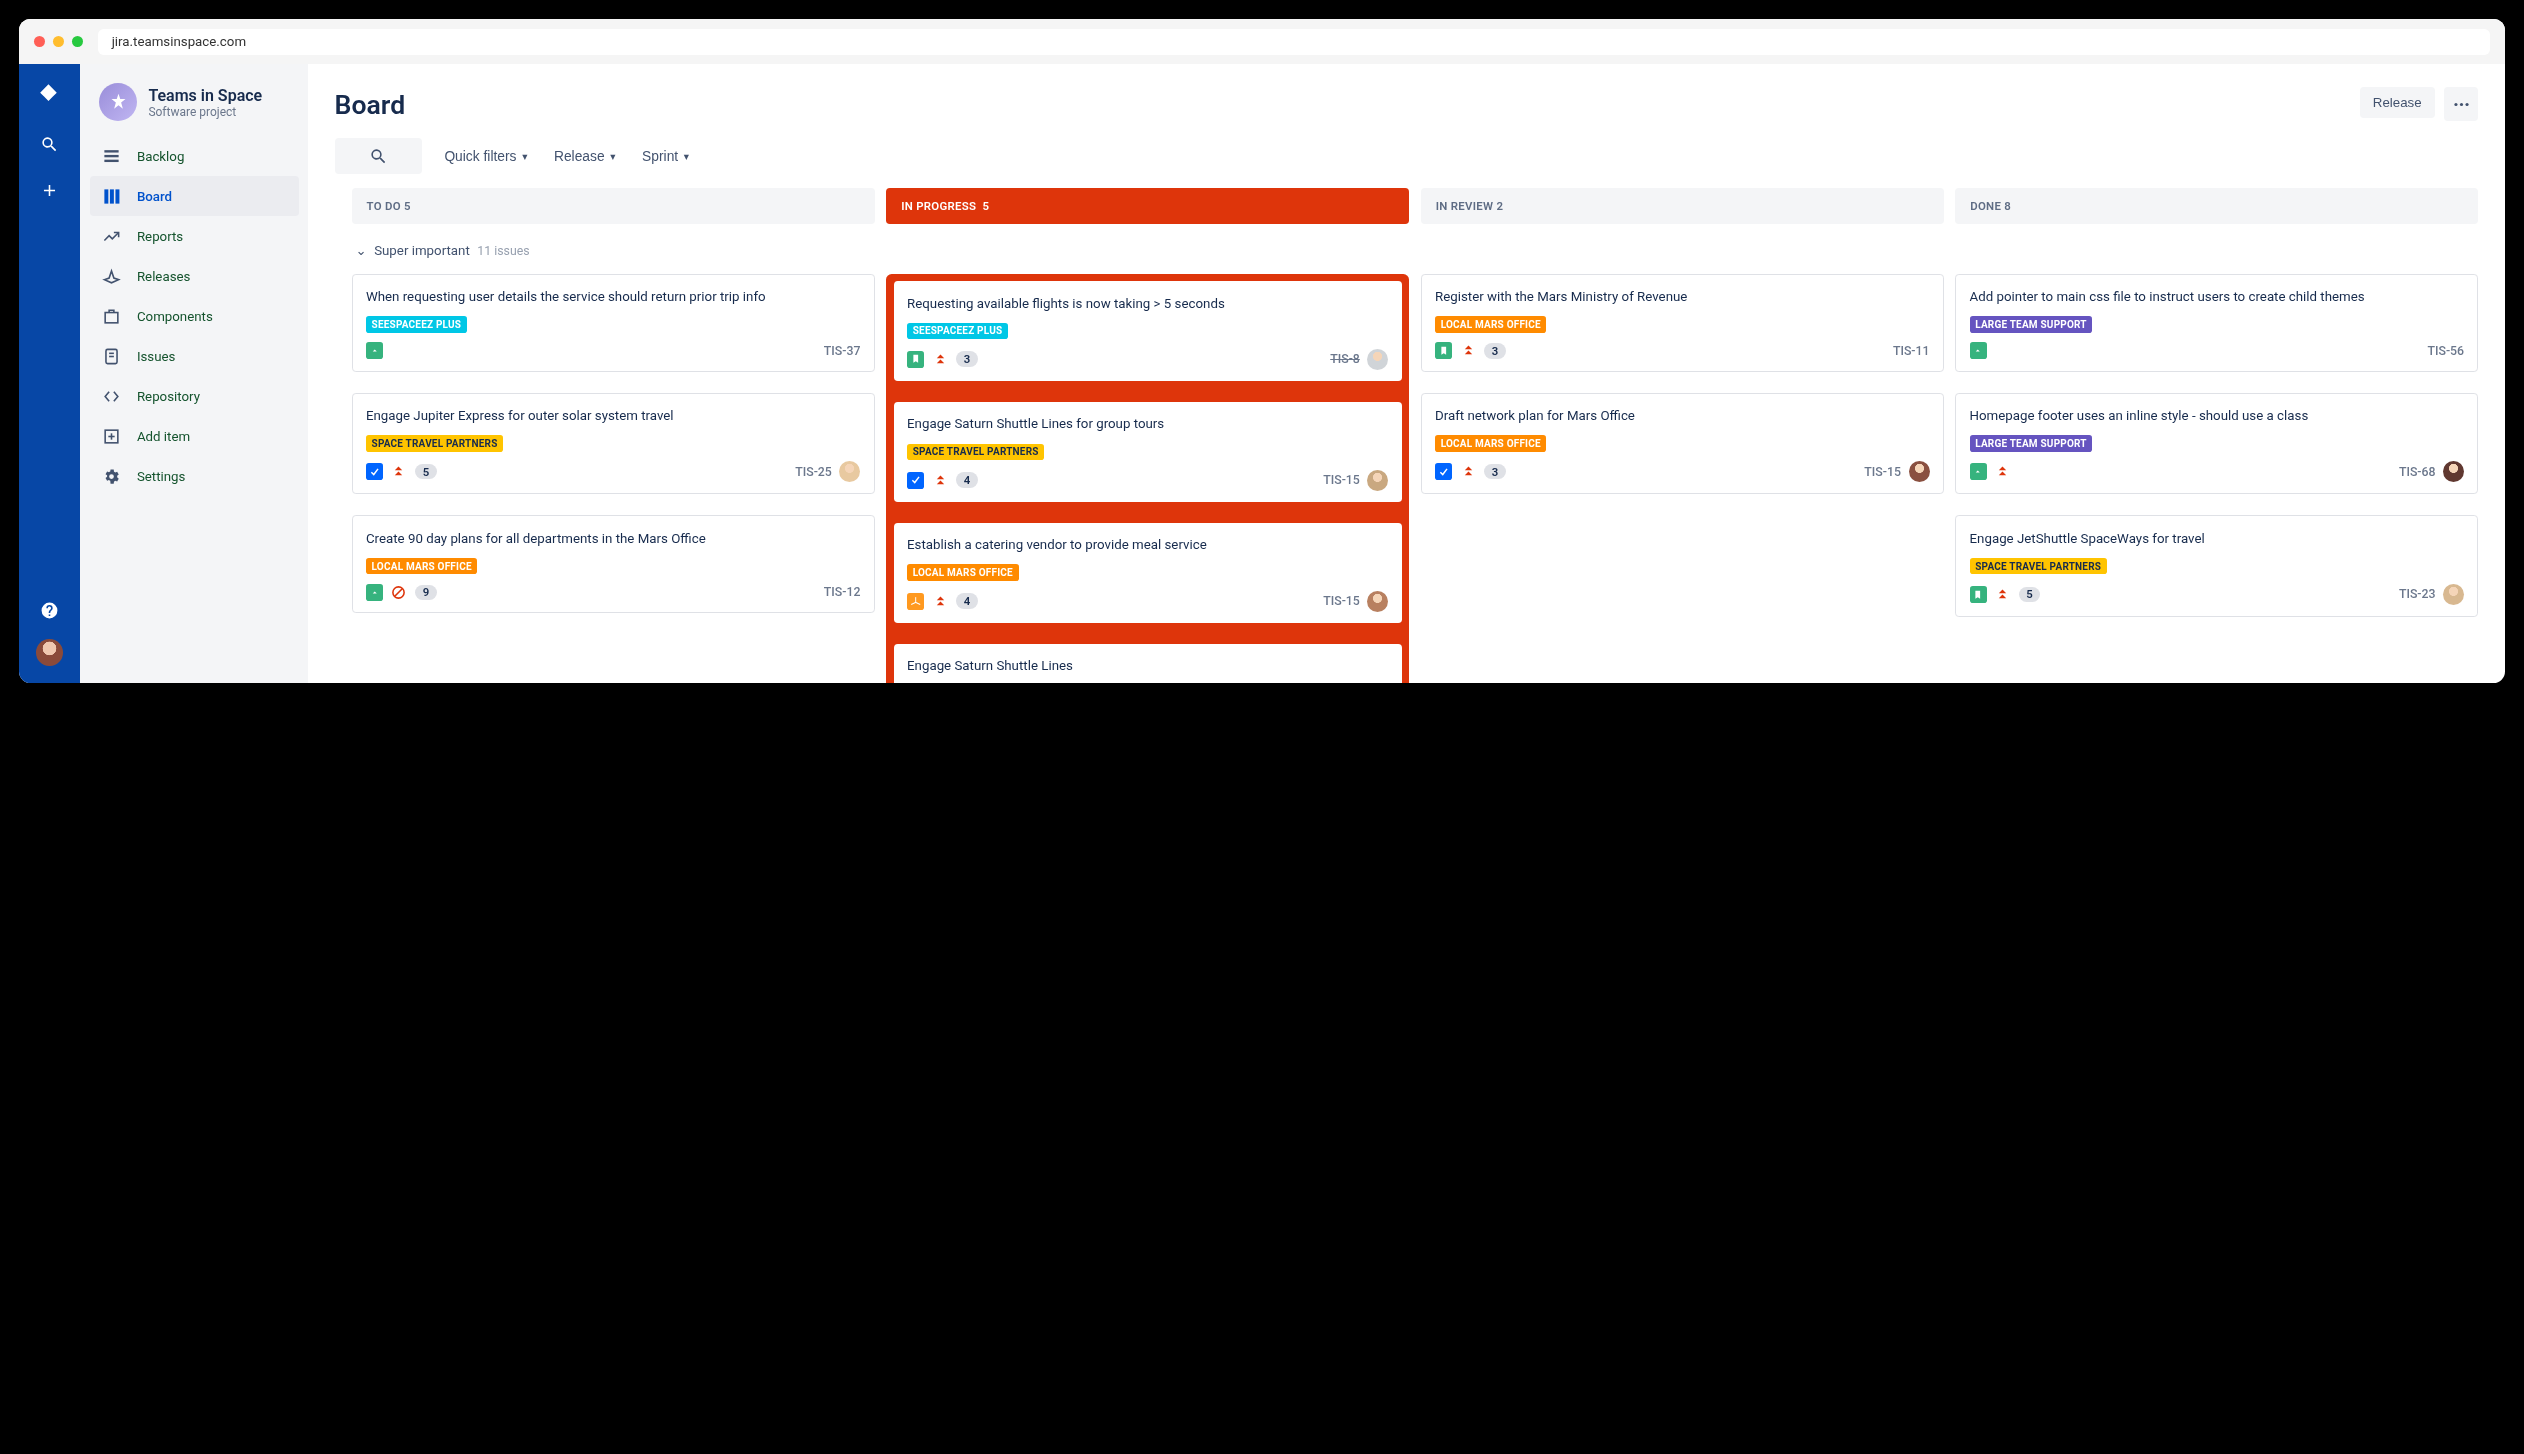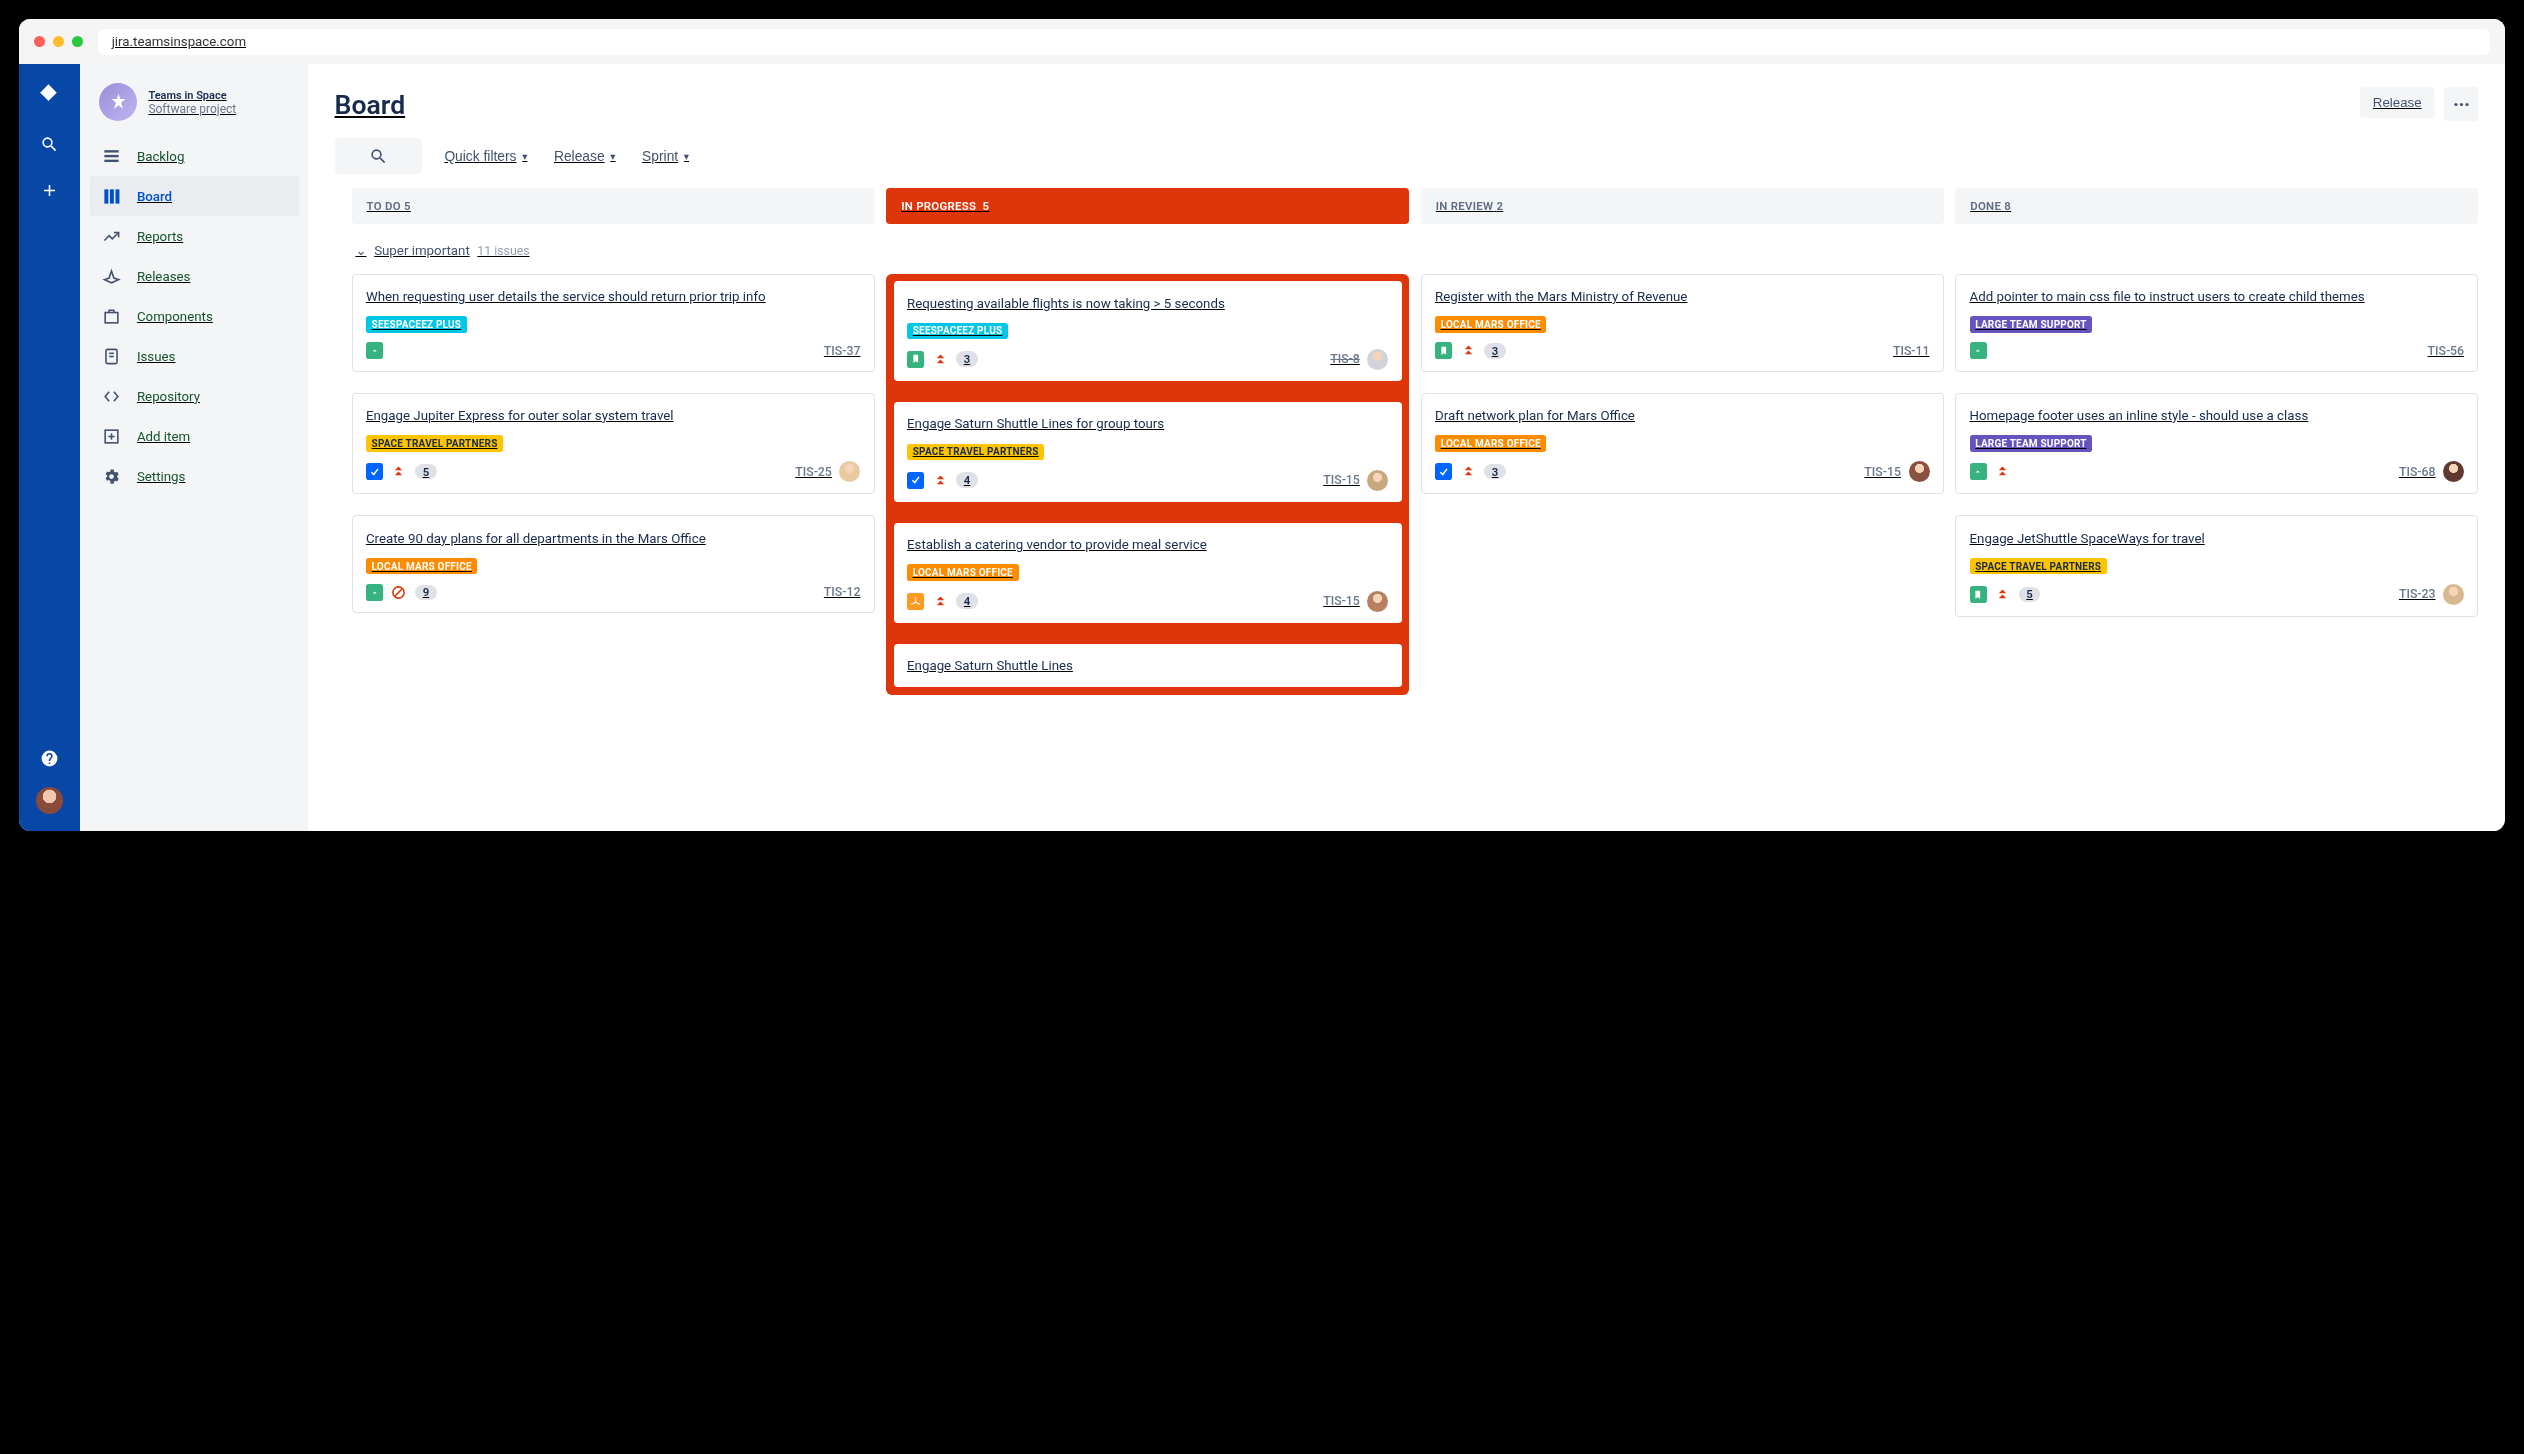--- a/index.html
+++ b/index.html
@@ -1,32 +1,32 @@
 <!DOCTYPE html>
 <html style="font-size:15px"><head>
 <meta charset="utf-8">
 <style>
 * { box-sizing: border-box; margin: 0; padding: 0; }
 body { font-family: -apple-system, BlinkMacSystemFont, "Segoe UI", Roboto, sans-serif; background: #000; padding: 19px; }
-.window { background: #fff; border-radius: 11.4px; overflow: hidden; height: 812px; display: flex; flex-direction: column; text-decoration: underline; }
+.window { background: #fff; border-radius: 11.4px; overflow: hidden; height: 664px; display: flex; flex-direction: column; }
 .browser-chrome { background: #f5f5f5; padding: 9.5px 15px; display: flex; align-items: center; gap: 15px; }
 .traffic { display: flex; gap: 7.6px; }
 .dot { width: 11.4px; height: 11.4px; border-radius: 50%; }
 .dot.r { background: #ff5f56; } .dot.y { background: #ffbd2e; } .dot.g { background: #27c93f; }
 .url-bar { flex: 1; background: #fff; border-radius: 5.7px; padding: 5.7px 13.3px; font-size: 13.3px; color: #333; }
 .app { flex: 1; display: flex; overflow: hidden; }
 .nav-rail { width: 61px; background: #0747a6; display: flex; flex-direction: column; align-items: center; padding: 17px 0; }
 .nav-top { display: flex; flex-direction: column; gap: 23px; align-items: center; }
 .nav-bottom { margin-top: auto; display: flex; flex-direction: column; gap: 15px; align-items: center; }
 .nav-rail svg { fill: #fff; }
 .nav-avatar { width: 26.6px; height: 26.6px; border-radius: 50%; background: #d48; }
 .sidebar { width: 228px; background: #f4f5f7; padding: 19px 9.5px; }
 .project-header { display: flex; gap: 11.4px; align-items: center; padding: 0 9.5px 15px; }
 .project-avatar { width: 38px; height: 38px; border-radius: 50%; background: linear-gradient(135deg, #998dd9, #c0b6f2); display: flex; align-items: center; justify-content: center; }
-.project-title { font-weight: 600; font-size: 11px; color: #172b4d; }
+.project-title { font-weight: 600; font-size: 16px; color: #172b4d; }
 .project-sub { font-size: 12px; color: #6b778c; }
 .sidebar-item { display: flex; gap: 15px; align-items: center; padding: 9.5px 11.4px; border-radius: 3.8px; font-size: 13.3px; color: #14532d; cursor: pointer; }
 .sidebar-item.active { background: #ebecf0; color: #0052cc; font-weight: 500; }
 .sidebar-item .ic { width: 21px; height: 21px; display: flex; align-items: center; justify-content: center; }
 .main { flex: 1; padding: 23px 26.6px 0; overflow: hidden; display: flex; flex-direction: column; }
 .main-header { display: flex; align-items: center; margin-bottom: 17px; }
 .page-title { font-size: 26.6px; font-weight: 600; color: #172b4d; }
 .header-actions { margin-left: auto; display: flex; gap: 9.5px; align-items: flex-start; }
 .btn { background: #f4f5f7; border: none; padding: 7.6px 13.3px; border-radius: 3.8px; font-size: 13.3px; color: #42526e; cursor: pointer; font-weight: 500; }
 .btn-icon { background: #f4f5f7; border: none; width: 34px; height: 34px; border-radius: 3.8px; display: flex; align-items: center; justify-content: center; cursor: pointer; }

